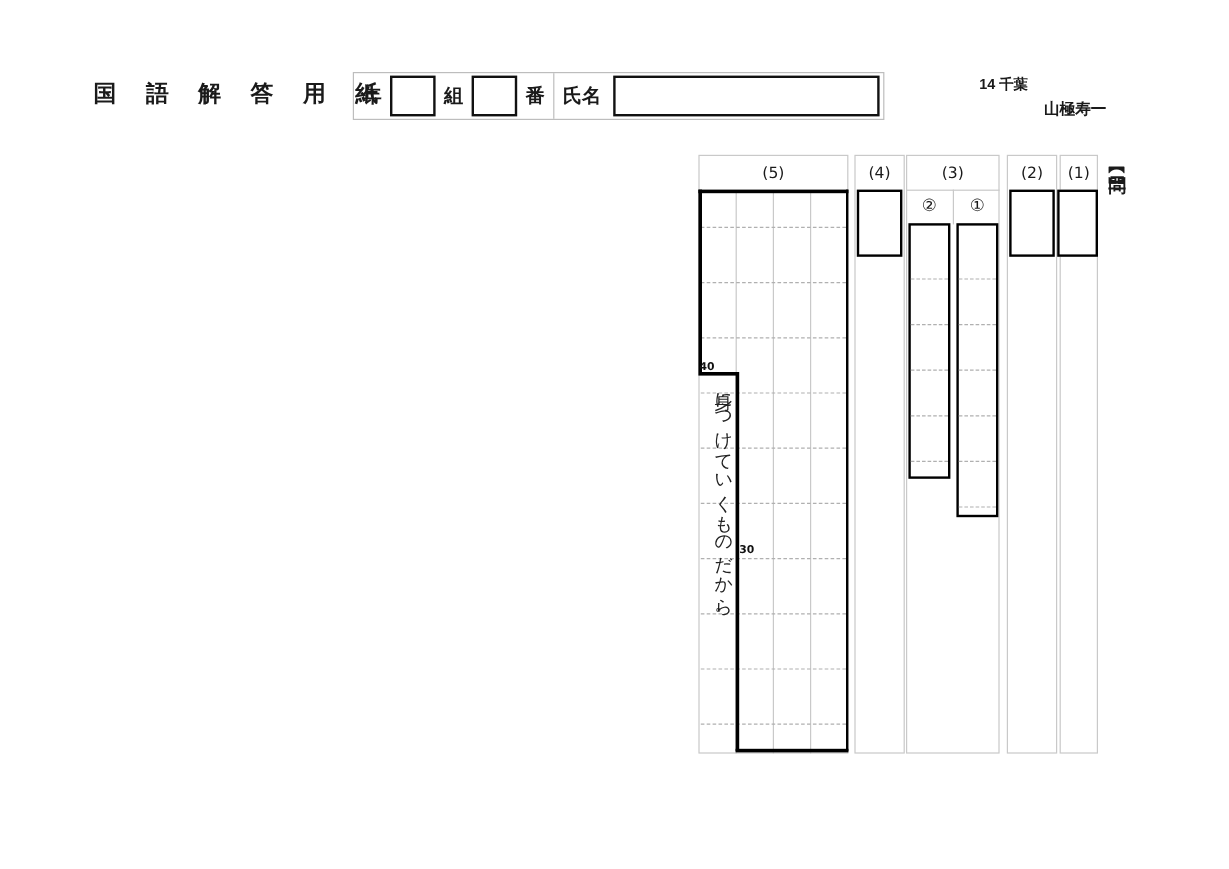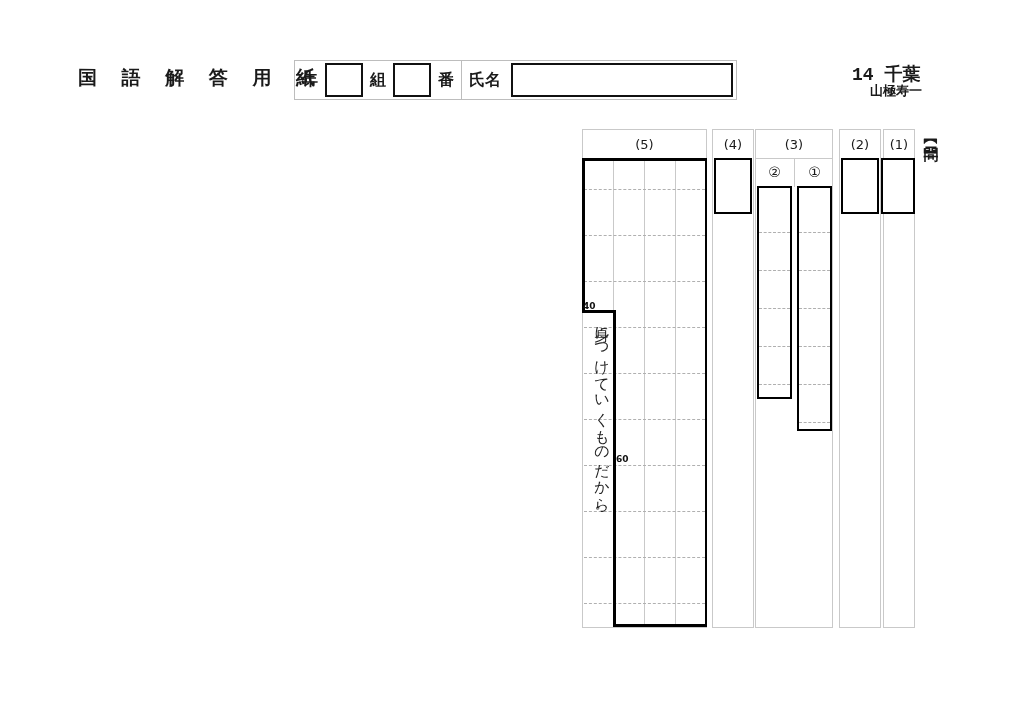--- a/index.html
+++ b/index.html
@@ -64,25 +64,25 @@
   .id-name-box {
     width: 222px;
     margin: 2px 3px 2px 3px;
     border: 2px solid #111111;
     box-sizing: border-box;
     background: #fff;
   }
 
   #credit {
     position: absolute;
-    left: 852px;
+    left: 816px;
     top: 62px;
-    font-size: 18px;
-    font-weight: bold;
-    font-family: Liberation Mono, monospace;
+    font-size: 12px;
+    font-weight: bold;
+    font-family: Liberation Sans, sans-serif;
     white-space: nowrap;
   }
   #credit-author {
     position: absolute;
     left: 870px;
     top: 82px;
     font-size: 13px;
     font-weight: bold;
     font-family: Liberation Serif, serif;
     white-space: nowrap;
@@ -235,21 +235,21 @@
 
   <div class="edge" style="left:0px; top:181px; width:33px; height:2.5px;"></div>
 
   <div class="edge" style="left:31px; top:181px; width:2.5px; height:316px;"></div>
 
   <div class="edge" style="left:122.5px; top:29px; width:2.5px; height:468px;"></div>
 
   <div class="edge" style="left:31px; top:495px; width:94px; height:2.5px;"></div>
 
   <div class="count-mark" style="left:1px; top:172px;">40</div>
-  <div class="count-mark" style="left:34px; top:325px;">60</div>
+  <div class="count-mark" style="left:34px; top:325px;">30</div>
 
   <div class="col-outline" style="left:130px; top:0px; width:42px; height:499px;"></div>
   <div class="col-label" style="left:130px; top:2px; width:42px;">(4)</div>
   <div class="answer-box" style="left:132px; top:29px; width:38px; height:56px;"></div>
 
   <div class="col-outline" style="left:173px; top:0px; width:78px; height:499px;"></div>
   <div class="col-label" style="left:173px; top:2px; width:78px;">(3)</div>
 
   <div class="hdash" style="left:173px; top:29px; width:78px; border-top:1px solid #c9c9c9;"></div>
   <div class="vline" style="left:212px; top:29px; height:29px;"></div>

